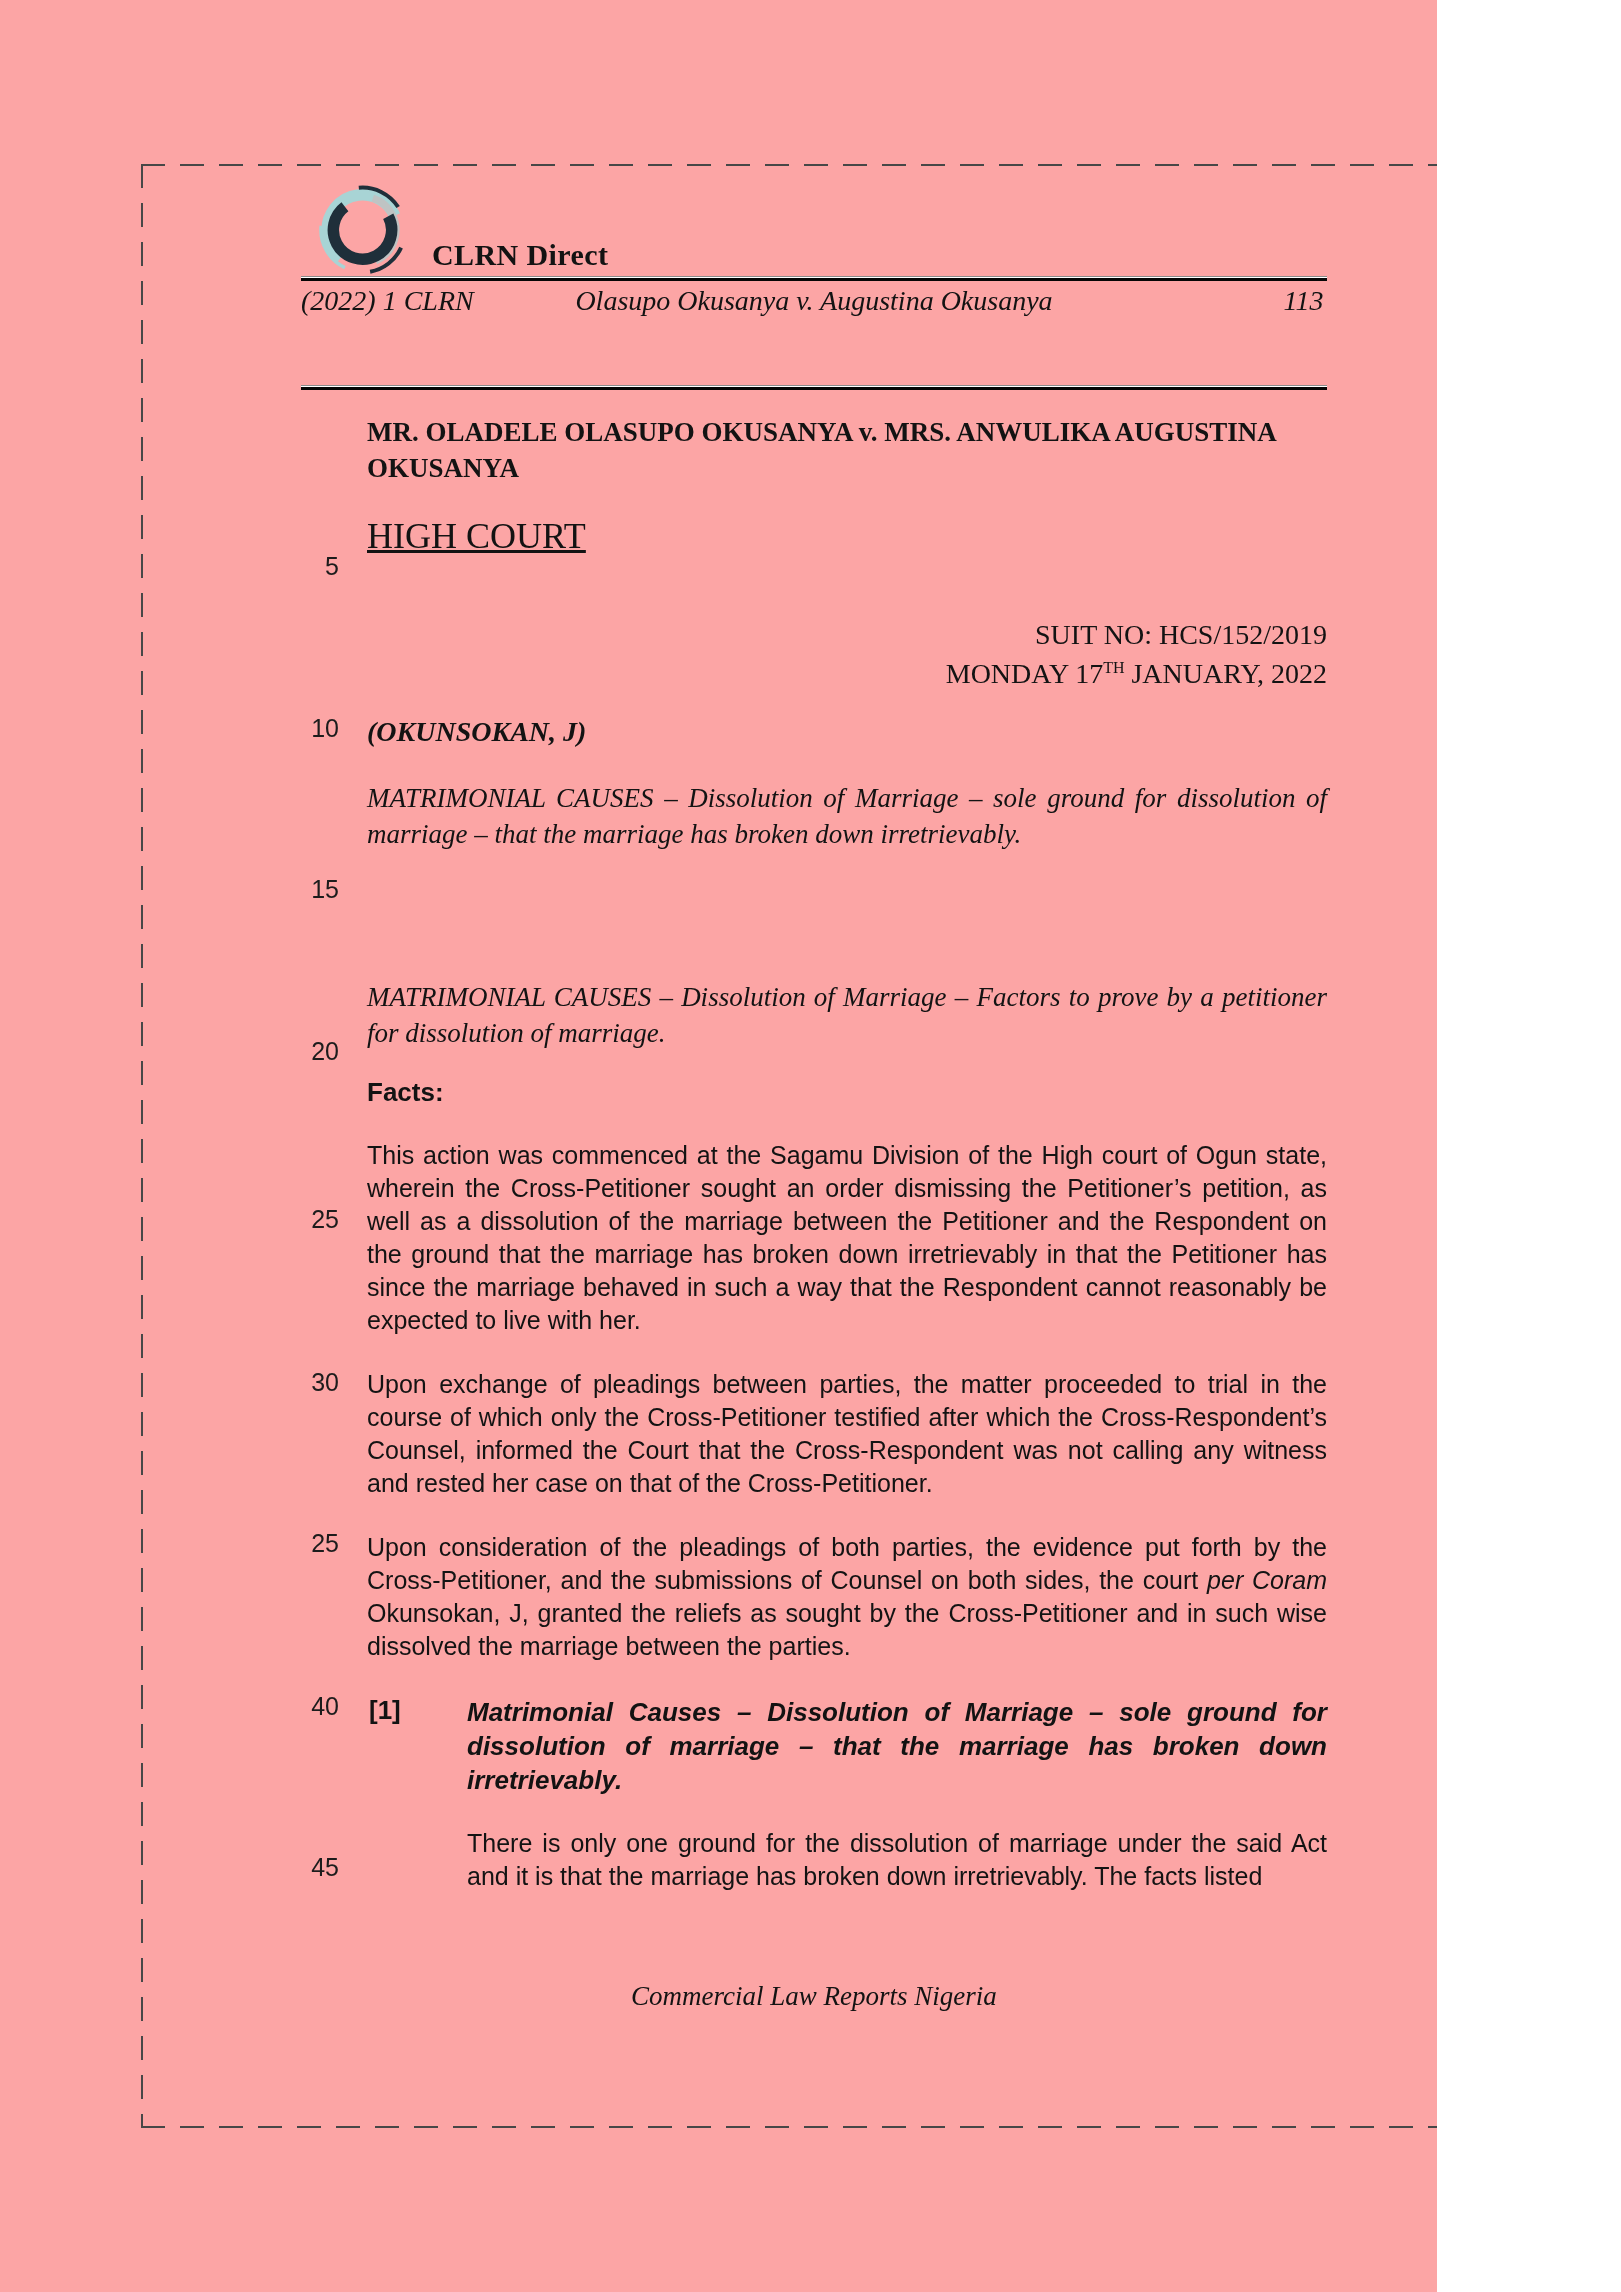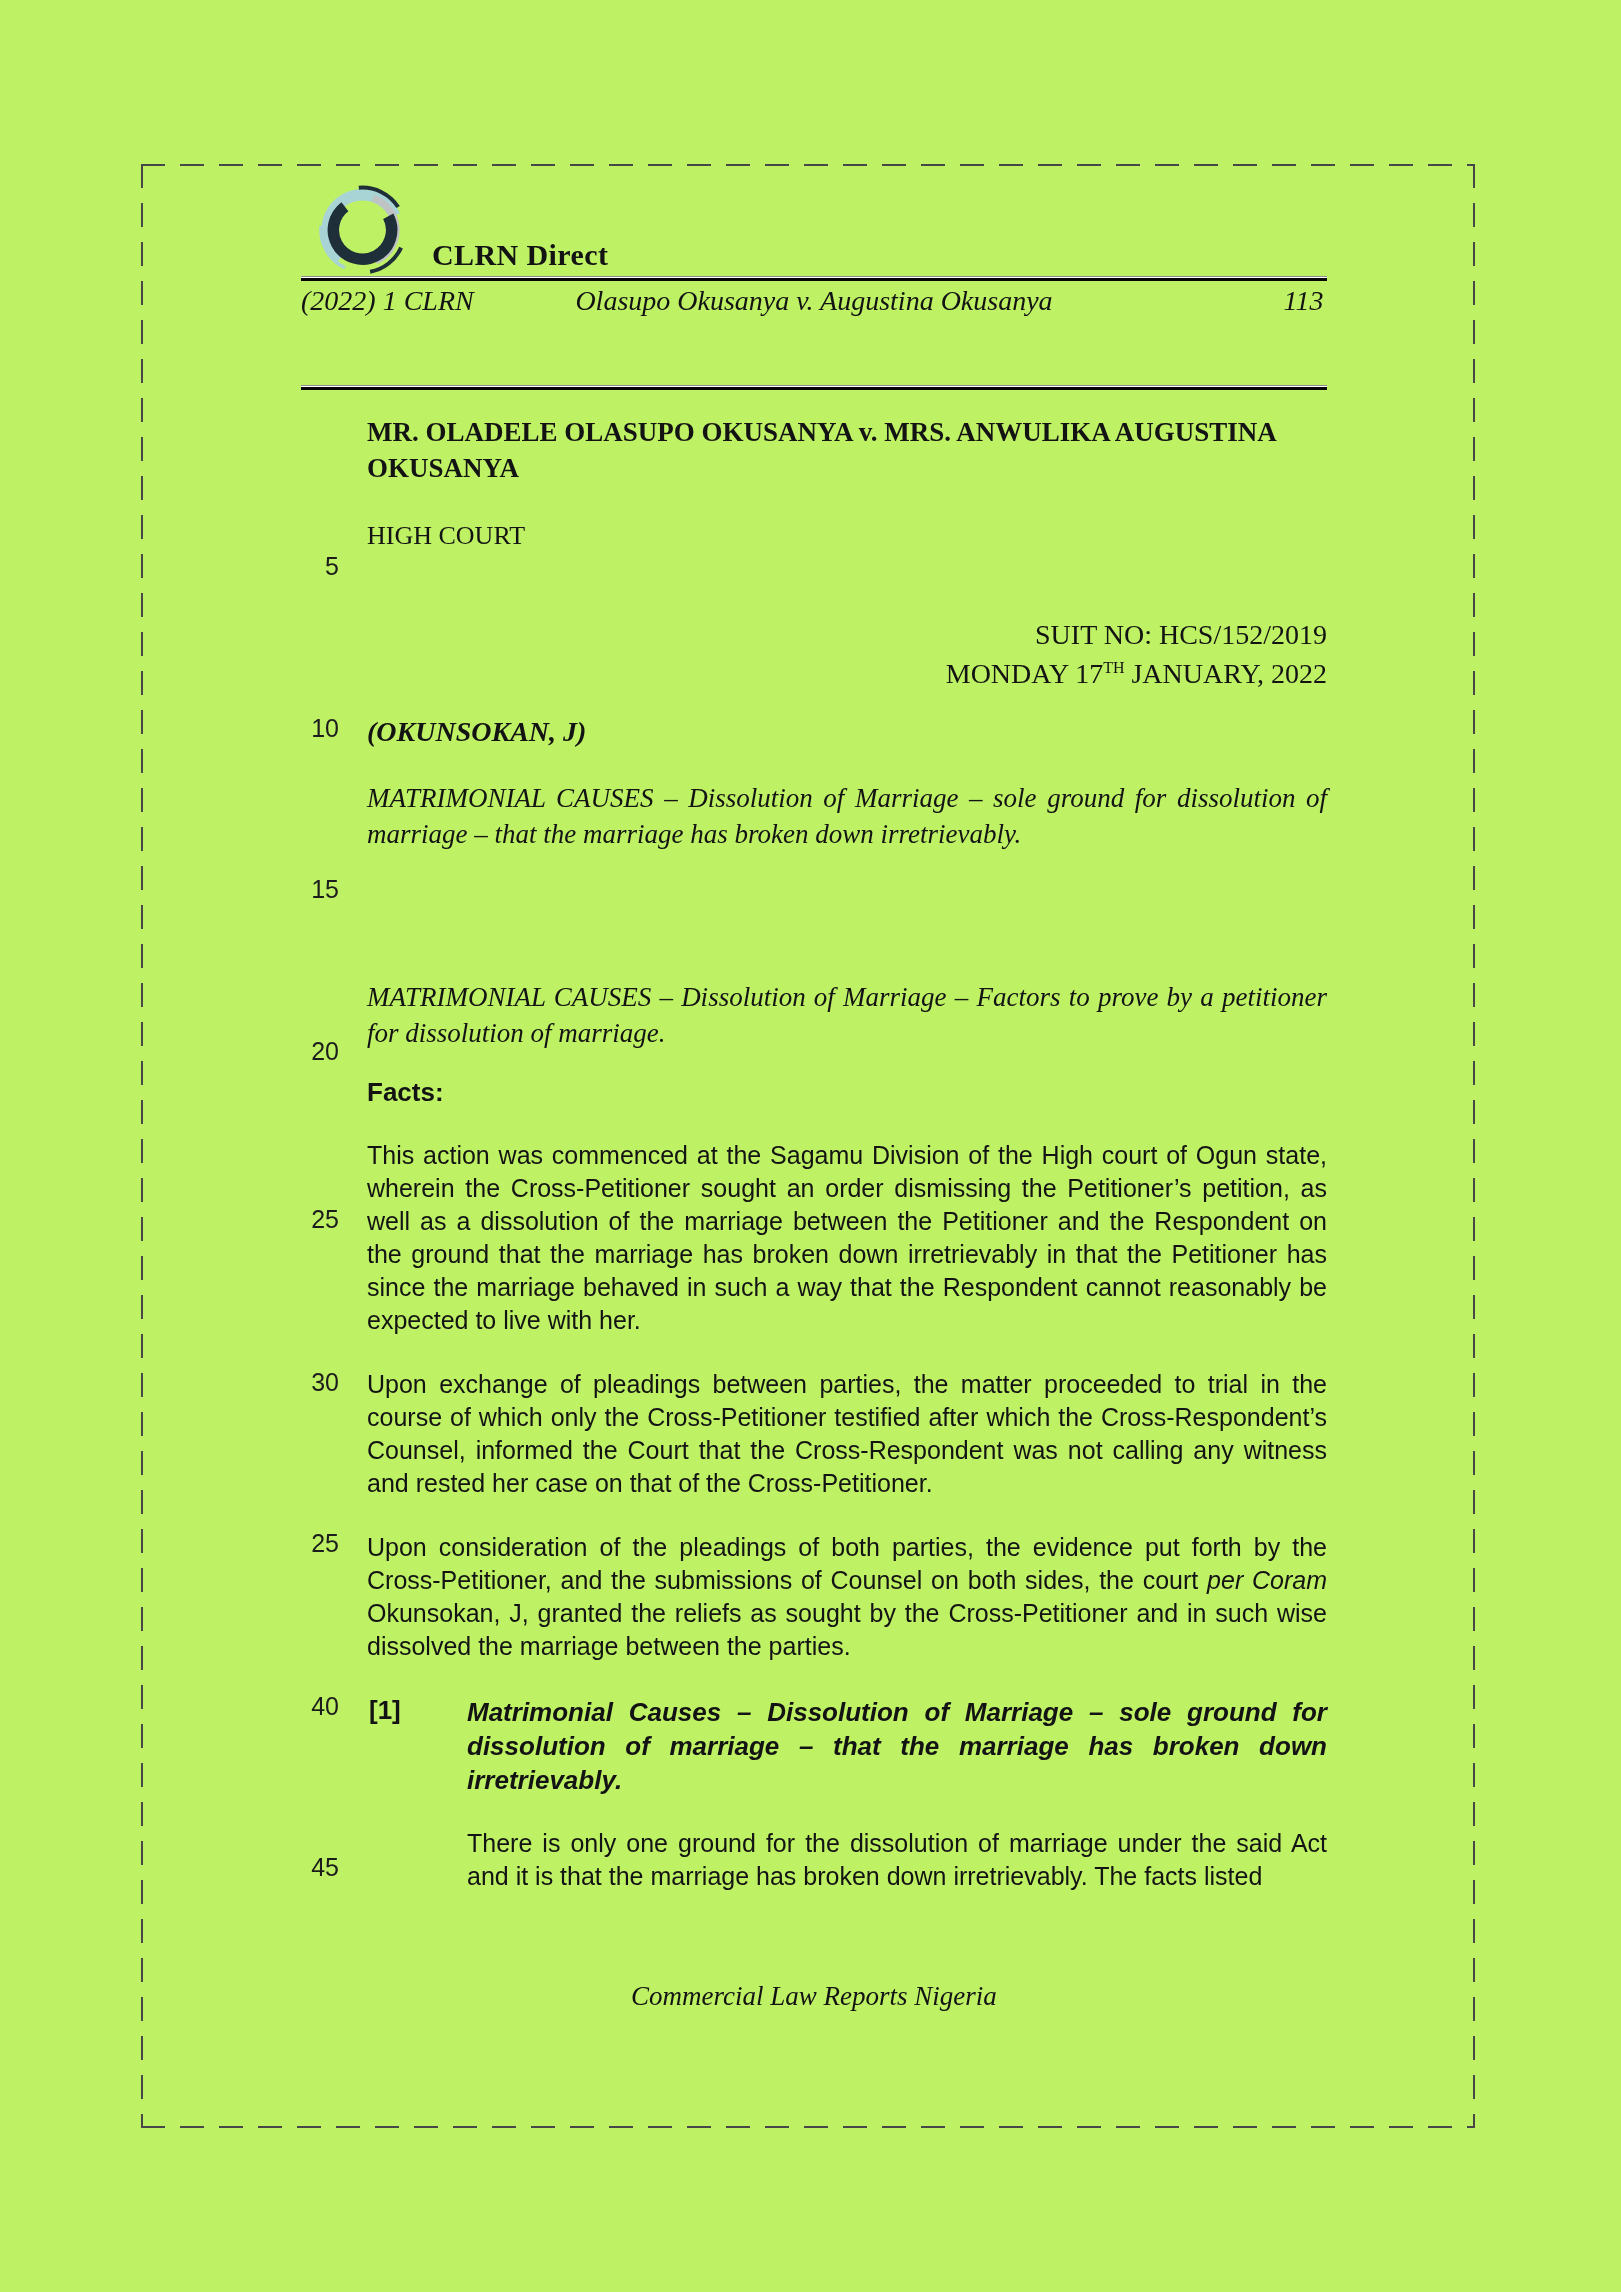--- a/index.html
+++ b/index.html
@@ -1,19 +1,19 @@
 <!DOCTYPE html>
 <html style="font-size:14.3px"><head>
 <meta charset="utf-8">
 <style>
   html,body{margin:0;padding:0;background:#ffffff;}
   .page{
     position:relative;
-    width:1621px;height:2293px;
-    background:#bef264;
+    width:1437px;height:2293px;
+    background:#fca5a5;
     font-family:"Liberation Serif", serif;
     color:#131313;
     overflow:hidden;
   }
   
   .dash-h{position:absolute;height:1.8px;
     background:repeating-linear-gradient(90deg,#474747 0 24px,transparent 24px 39px);}
   .dash-v{position:absolute;width:1.8px;
     background:repeating-linear-gradient(180deg,#474747 0 24px,transparent 24px 39px);}
   .dash-top{left:141px;top:164px;width:1334px;}
@@ -37,21 +37,21 @@
   
   .ln{position:absolute;left:269px;width:70px;text-align:right;
     font-family:"Liberation Sans", sans-serif;font-size:25px;line-height:29.6px;color:#1c1c1c;}
   .ln-0{top:552px;} .ln-1{top:714px;} .ln-2{top:875px;}
   .ln-3{top:1037px;} .ln-4{top:1205px;text-align:right;} .ln-5{top:1368px;}
   .ln-6{top:1529px;} .ln-7{top:1692px;} .ln-8{top:1853px;}
 
   
   .col{position:absolute;left:367px;width:960px;}
   .case-title{top:414px;font-size:27px;font-weight:bold;line-height:36px;}
-  .court-block{top:518px;font-size:26px;line-height:36px;}
+  .court-block{top:518px;font-size:36px;line-height:36px;text-decoration:underline;}
   .suit-block{top:618px;font-size:28px;line-height:33px;text-align:right;}
   .suit-block sup{font-size:16px;}
   .judge-line{top:716px;font-size:28px;font-weight:bold;font-style:italic;}
 
   .catchword{font-size:27px;font-style:italic;line-height:36px;text-align:justify;}
   .cw-0{top:780px;}
   .cw-1{top:879px;}
   .cw-2{top:979px;}
 
   

